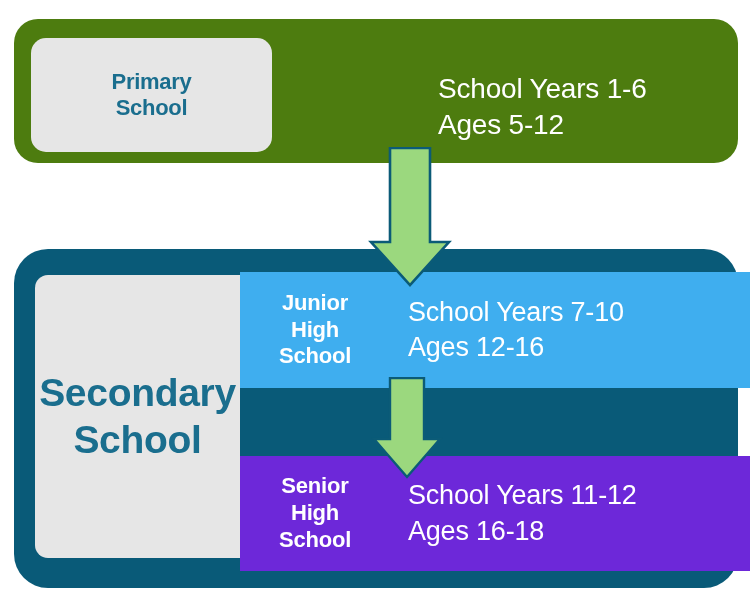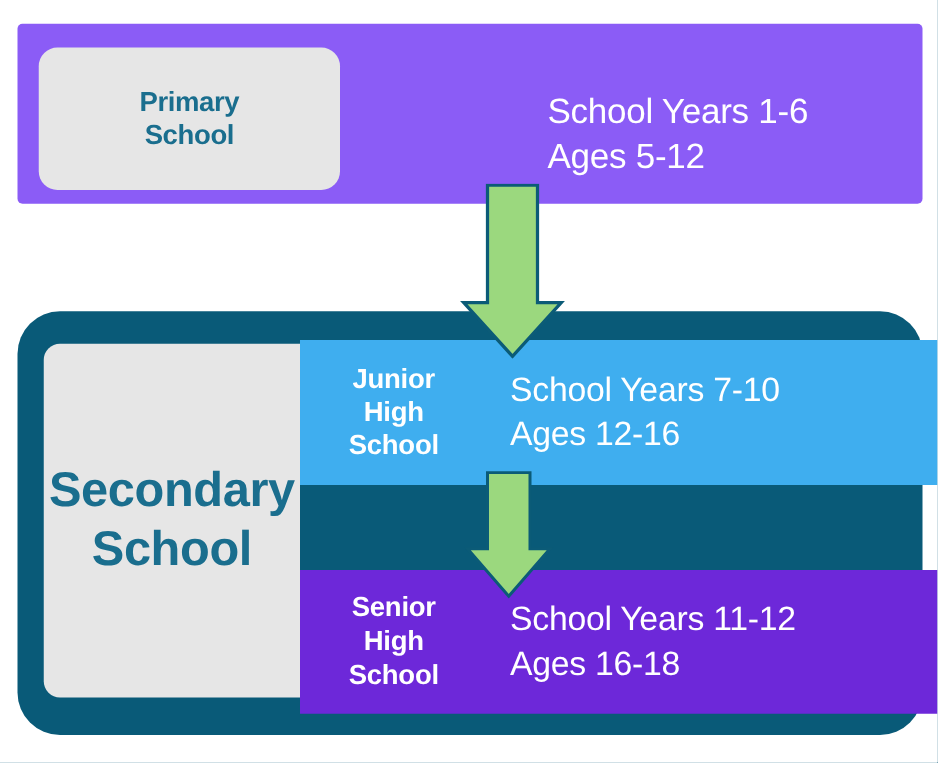--- a/index.html
+++ b/index.html
@@ -19,22 +19,22 @@
     background: #ffffff;
   }
 
   
   .primary-band {
     position: absolute;
     left: 14px;
     top: 19px;
     width: 724px;
     height: 144px;
-    background: #8b5cf6;
-    border-radius: 4px;
+    background: #4d7c0f;
+    border-radius: 24px;
     box-sizing: border-box;
   }
   .primary-label-box {
     position: absolute;
     left: 31px;
     top: 38px;
     width: 241px;
     height: 114px;
     background: #e6e6e6;
     border-radius: 15px;

